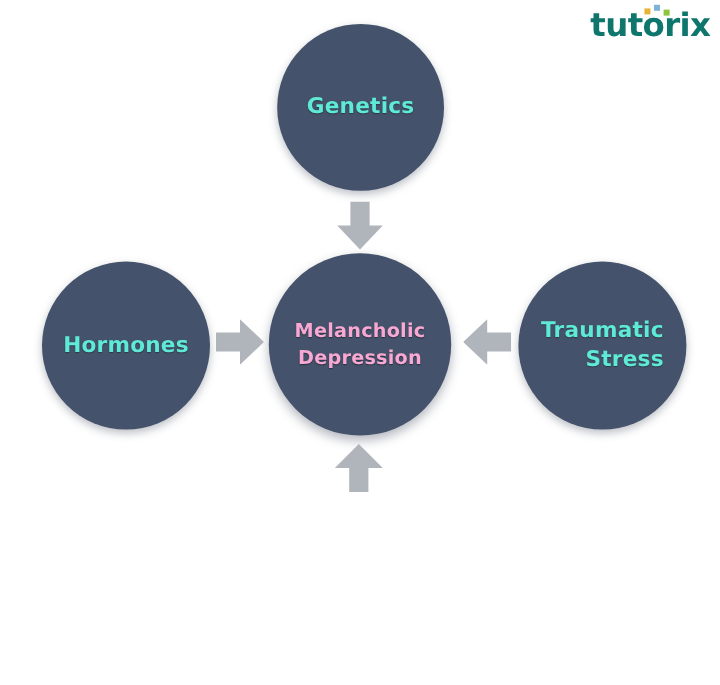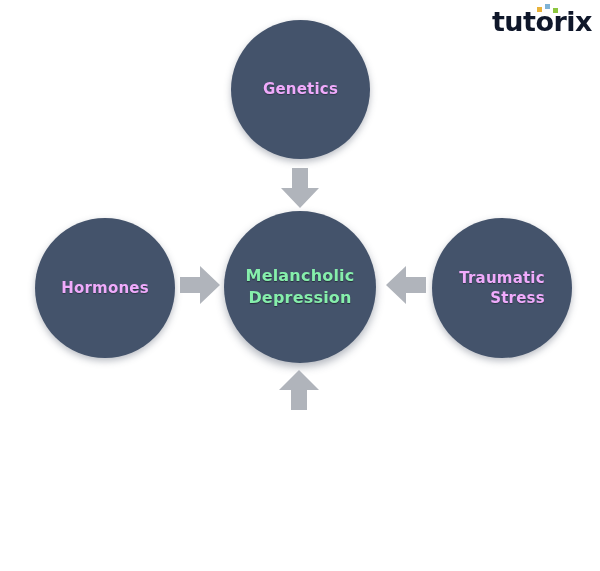--- a/index.html
+++ b/index.html
@@ -30,21 +30,21 @@
     height: 36px;
   }
   .logo-word {
     position: absolute;
     right: 0;
     top: 4px;
     font-family: "DejaVu Sans", sans-serif;
     font-size: 27px;
     font-weight: bold;
     letter-spacing: -0.5px;
-    color: #0f172a;
+    color: #0f766e;
     line-height: 1;
   }
   .logo-dot {
     position: absolute;
     width: 5px;
     height: 5px;
   }
   .logo-dot.d1 { right: 50px; top: 3px;  background: #e8b23a; }
   .logo-dot.d2 { right: 42px; top: 0px;  background: #7fb3d5; }
   .logo-dot.d3 { right: 34px; top: 4px;  background: #8cc63f; }
@@ -56,34 +56,34 @@
     background: #44536b;
     box-shadow: 0 3px 7px rgba(60,70,90,0.35);
     display: flex;
     align-items: center;
     justify-content: center;
     text-align: center;
     box-sizing: border-box;
   }
   .node-label {
     font-family: "DejaVu Sans", sans-serif;
-    font-size: 15px;
+    font-size: 18px;
     font-weight: bold;
-    color: #f0abfc;
+    color: #5eead4;
     line-height: 1.35;
     letter-spacing: 0.2px;
     text-shadow: 0 1px 1px rgba(0,0,0,0.35);
     white-space: pre-line;
   }
   .node.center {
     background: #44536b;
     box-shadow: 0 4px 9px rgba(60,70,90,0.40);
   }
   .node.center .node-label {
-    color: #86efac;
+    color: #f9a8d4;
     font-size: 16px;
     text-shadow: 0 1px 1px rgba(0,0,0,0.45);
   }
 
   
   #node-genetics   { left: 231px; top:  20px; width: 139px; height: 139px; }
   #node-hormones   { left:  35px; top: 218px; width: 140px; height: 140px; }
   #node-center     { left: 224px; top: 211px; width: 152px; height: 152px; }
   #node-traumatic  { left: 432px; top: 218px; width: 140px; height: 140px; text-align: right; }
   #node-brain      { left: 232px; top: 418px; width: 140px; height: 140px; }

